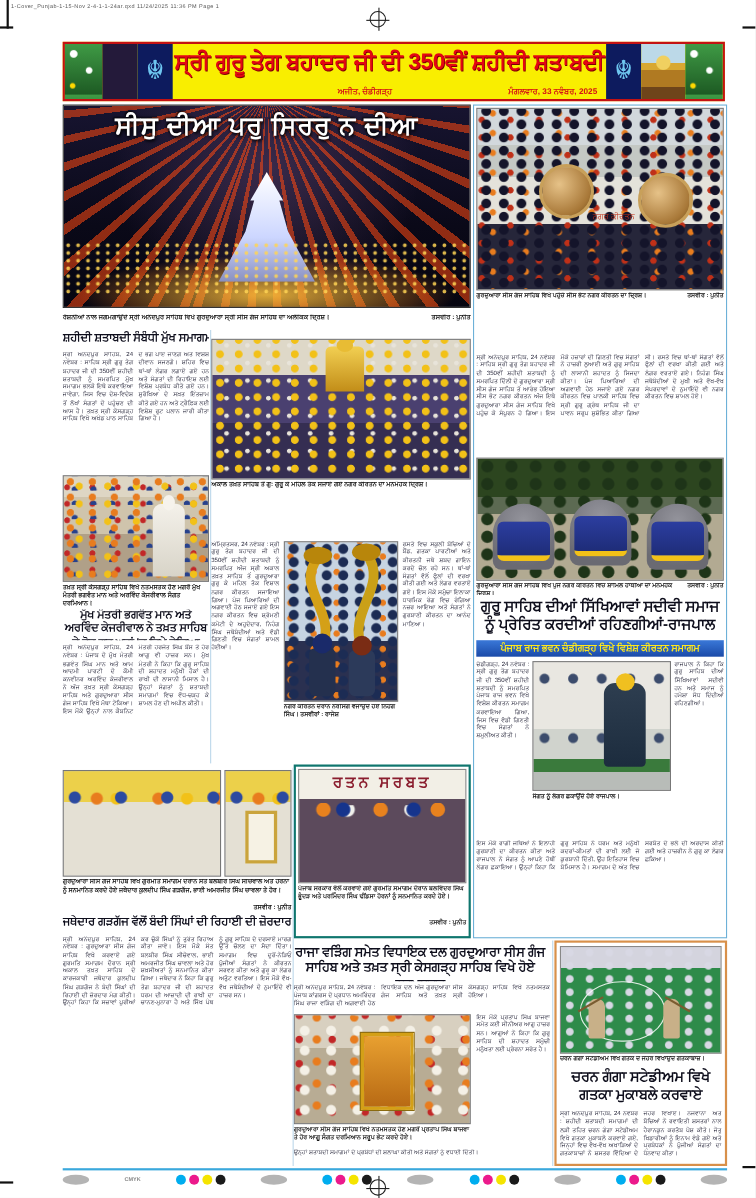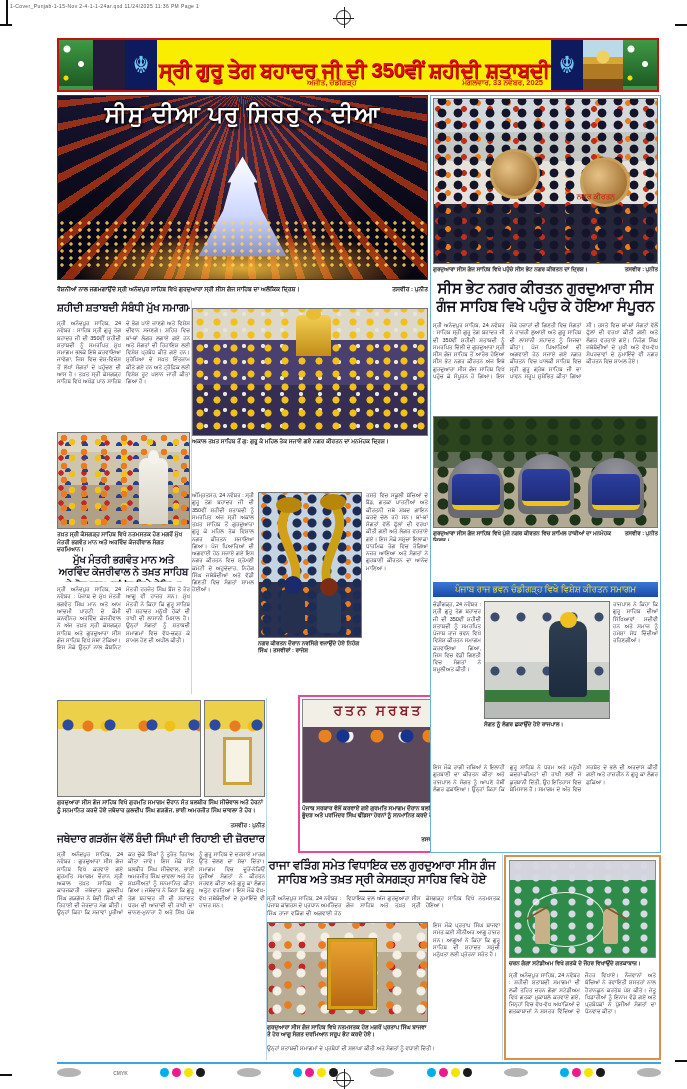--- a/index.html
+++ b/index.html
@@ -41,21 +41,21 @@
       radial-gradient(circle at 50% 30%,#ffd24a 9px,rgba(255,210,74,0) 15px),
       radial-gradient(circle at 50% 42%,#f2c folded 0),
       radial-gradient(circle at 50% 44%,#f6cf9a 5px,#e88a22 11px,#8a3a0a 22px,#241a3a 70%);
       background-color:#241a3a;}
   .art-khanda{width:32px;background:#0d1b5e;display:flex;align-items:center;justify-content:center;
       color:#6ec6f0;font-size:24px;line-height:1;}
   .art-temple{width:40px;background:
       radial-gradient(circle at 50% 34%,#f0d060 6px,transparent 7px),
       linear-gradient(#bcd9e8 0 34%,#d8a832 34% 48%,#b07a22 48% 78%,#6e441a 78% 100%);}
   .banner-center{flex:1;position:relative;text-align:center;}
-  .banner-title{font-size:20.5px;font-weight:bold;color:#e30613;margin-top:18px;letter-spacing:-0.3px;
+  .banner-title{font-size:20.5px;font-weight:bold;color:#e30613;margin-top:5px;letter-spacing:-0.3px;
       text-shadow:.6px .8px 0 #7a0000;white-space:nowrap;}
   .banner-sub{position:absolute;bottom:2px;left:150px;right:8px;display:flex;justify-content:space-between;
       font-size:7.5px;font-weight:bold;color:#d41414;}
 
   
   .ph{position:absolute;overflow:hidden;border:1px solid #777;box-sizing:border-box;background:#ccc;}
 
   .lead-ph{left:0;top:57px;width:371px;height:185px;border:1px solid #333;background:
       radial-gradient(ellipse 62% 26% at 50% 94%,rgba(255,195,60,.85),rgba(255,140,30,.22) 60%,transparent 75%),
       repeating-conic-gradient(from 200deg at 50% -6%,rgba(255,72,16,.55) 0deg 2.2deg,rgba(0,0,0,0) 2.2deg 7deg),
@@ -89,21 +89,21 @@
   .palki::before{content:"";position:absolute;left:28%;top:-7px;width:44%;height:12px;border-radius:50%;background:#e8bc34;}
 
   .ph-float{left:2px;top:2px;width:225px;height:166px;background:
       radial-gradient(circle at 8px 6px,#14142a 4px,transparent 4.8px) 0 104px/16px 12px repeat,
       radial-gradient(circle at 4px 10px,#c03018 2.6px,transparent 3.2px) 0 112px/26px 16px repeat,
       radial-gradient(circle at 14px 4px,#e87c1e 2.6px,transparent 3.2px) 0 108px/30px 18px repeat,
       linear-gradient(#d2d8dc 0 20%,#c4c8c4 20% 38%,#e4e2da 38% 64%,#26263a 64% 100%);}
   .horn{position:absolute;width:44px;height:44px;border-radius:50%;border:3px solid #c8a05a;
       background:radial-gradient(circle at 35% 35%,#e6c288,#a87838 70%,#6e4c1c);}
   .horn.h1{left:56px;top:50px;} .horn.h2{left:146px;top:58px;}
-  .float-label{position:absolute;left:47%;top:57%;font-size:7.5px;font-weight:bold;color:#c03018;white-space:nowrap;margin-left:38px;}
+  .float-label{position:absolute;left:47%;top:57%;font-size:7.5px;font-weight:normal;color:#c03018;white-space:nowrap;}
 
   .ph-eleph{left:2px;top:320px;width:225px;height:112px;background:
       radial-gradient(circle at 9px 7px,#1e3418 5px,transparent 6px) 0 0/22px 16px repeat,
       linear-gradient(#2c451f 0 32%,#5c6a52 32% 46%,#b2aa92 46% 100%);}
   .ele{position:absolute;bottom:8%;width:56px;height:60px;border-radius:28px 28px 8px 8px;
       background:radial-gradient(circle at 50% 26%,#94949c,#6a6a72 78%);}
   .ele::after{content:"";position:absolute;left:8%;top:26%;width:84%;height:52%;border-radius:6px;
       background:linear-gradient(#2c3ea0,#1e2c78);border-bottom:5px solid #f2c118;}
   .ele.e1{left:14px;} .ele.e2{left:84px;bottom:12%;} .ele.e3{left:154px;}
 
@@ -116,22 +116,22 @@
 
   .ph-jath1{left:0;top:662px;width:144px;height:97px;}
   .ph-jath2{left:147px;top:662px;width:61px;height:97px;}
   .jathbg{background:
       radial-gradient(circle at 10px 6px,#2c4aa0 5px,transparent 6px) 0 18px/42px 80px repeat,
       radial-gradient(circle at 30px 9px,#e87c1e 5px,transparent 6px) 0 16px/56px 80px repeat,
       radial-gradient(circle at 48px 5px,#f2c118 5px,transparent 6px) 0 20px/64px 80px repeat,
       linear-gradient(#ecd04a 0 30%,#e4e0d4 30% 100%);}
   .plaque{position:absolute;left:30%;top:38%;width:40%;height:44%;background:#f6f2e4;border:3px solid #caa43c;}
 
-  .ratan{left:210px;top:657px;width:161px;height:158px;border:2px solid #ec4899;background:#fff;
-      padding:2px;box-sizing:border-box;margin-left:31px;}
+  .ratan{left:210px;top:657px;width:161px;height:158px;border:2px solid #0f766e;background:#fff;
+      padding:2px;box-sizing:border-box;}
   .ratan-ph{position:relative;height:104px;overflow:hidden;border:1px solid #888;box-sizing:border-box;background:
       radial-gradient(circle at 16px 6px,#e8821e 6px,transparent 7px) 6px 30px/52px 90px repeat,
       radial-gradient(circle at 40px 8px,#16348c 6px,transparent 7px) 0 28px/64px 90px repeat,
       radial-gradient(circle at 30px 4px,#f0f0ec 6px,transparent 7px) 14px 32px/58px 90px repeat,
       linear-gradient(#f2efe6 0 26%,#5c4a5c 26% 100%);}
   .ratan-bn{position:absolute;top:2px;left:4px;right:4px;text-align:center;font-size:14px;font-weight:bold;
       color:#8a1d2e;letter-spacing:3px;}
   .ratan-cap{position:relative;margin-top:2px;height:40px;}
   .ratan-credit{position:absolute;right:0;bottom:2px;background:#fff;padding-left:3px;}
 
@@ -160,21 +160,21 @@
 
   
   .vsep{position:absolute;width:0;border-left:1px solid #bcd8ea;}
   .hblue{position:absolute;left:0;top:1024px;width:604px;border-top:2px solid #3aa8dc;}
   .rightcol{position:absolute;left:373px;top:57px;width:231px;height:758px;border:1px solid #6db1d8;
       background:#fff;box-sizing:border-box;}
   .gatkabox{position:absolute;left:447px;top:817px;width:157px;height:205px;border:2px solid #d8904a;
       background:#fff;padding:3px;box-sizing:border-box;}
   .subhead{position:absolute;left:2px;top:486px;width:225px;height:15px;display:flex;align-items:center;
       justify-content:center;background:linear-gradient(#3a78d8,#1a4aa8);color:#ffe81a;
-      font-size:9px;font-weight:normal;letter-spacing:-0.2px;}
+      font-size:9px;font-weight:bold;letter-spacing:-0.2px;}
   .redbox{position:absolute;left:26px;top:876px;width:152px;height:38px;background:#e8192c;color:#ffffff;
       font-weight:bold;font-size:9.5px;line-height:1.3;display:flex;align-items:center;justify-content:center;
       text-align:center;padding:2px;box-sizing:border-box;}
 </style>
 </head>
 <body>
 
 <div class="page">
 
   <div class="prepress">1-Cover_Punjab-1-15-Nov 2-4-1-1-24ar.qxd   11/24/2025   11:36 PM   Page 1</div>
@@ -277,48 +277,49 @@
     <div class="rightcol">
       <div class="ph ph-float">
         <div class="horn h1"></div>
         <div class="horn h2"></div>
         <div class="float-label">ਨਗਰ ਕੀਰਤਨ</div>
       </div>
       <div class="abs cap caprow" style="left:2px;top:170px;width:225px;height:11px;font-size:5.6px;">
         <span>ਗੁਰਦੁਆਰਾ ਸੀਸ ਗੰਜ ਸਾਹਿਬ ਵਿਖੇ ਪਹੁੰਚੇ ਸੀਸ ਭੇਟ ਨਗਰ ਕੀਰਤਨ ਦਾ ਦ੍ਰਿਸ਼।</span>
         <span style="white-space:nowrap;">ਤਸਵੀਰ : ਪੁਨੀਤ</span>
       </div>
-      <div class="abs hl" style="left:2px;top:183px;width:225px;height:40px;font-size:15px;">ਸੀਸ ਭੇਟ ਨਗਰ ਕੀਰਤਨ ਗੁਰਦੁਆਰਾ ਸੀਸ ਗੰਜ ਸਾਹਿਬ ਵਿਖੇ ਪਹੁੰਚ ਕੇ ਹੋਇਆ ਸੰਪੂਰਨ</div>
       <div class="abs body-sm cols3" style="left:2px;top:226px;width:225px;height:92px;">ਸ੍ਰੀ ਅਨੰਦਪੁਰ ਸਾਹਿਬ, 24 ਨਵੰਬਰ : ਸਾਹਿਬ ਸ੍ਰੀ ਗੁਰੂ ਤੇਗ ਬਹਾਦਰ ਜੀ ਦੀ 350ਵੀਂ ਸ਼ਹੀਦੀ ਸ਼ਤਾਬਦੀ ਨੂੰ ਸਮਰਪਿਤ ਦਿੱਲੀ ਦੇ ਗੁਰਦੁਆਰਾ ਸ੍ਰੀ ਸੀਸ ਗੰਜ ਸਾਹਿਬ ਤੋਂ ਆਰੰਭ ਹੋਇਆ ਸੀਸ ਭੇਟ ਨਗਰ ਕੀਰਤਨ ਅੱਜ ਇਥੇ ਗੁਰਦੁਆਰਾ ਸੀਸ ਗੰਜ ਸਾਹਿਬ ਵਿਖੇ ਪਹੁੰਚ ਕੇ ਸੰਪੂਰਨ ਹੋ ਗਿਆ। ਇਸ ਮੌਕੇ ਹਜ਼ਾਰਾਂ ਦੀ ਗਿਣਤੀ ਵਿਚ ਸੰਗਤਾਂ ਨੇ ਹਾਜ਼ਰੀ ਲੁਆਈ ਅਤੇ ਗੁਰੂ ਸਾਹਿਬ ਦੀ ਲਾਸਾਨੀ ਸ਼ਹਾਦਤ ਨੂੰ ਸਿਜਦਾ ਕੀਤਾ। ਪੰਜ ਪਿਆਰਿਆਂ ਦੀ ਅਗਵਾਈ ਹੇਠ ਸਜਾਏ ਗਏ ਨਗਰ ਕੀਰਤਨ ਵਿਚ ਪਾਲਕੀ ਸਾਹਿਬ ਵਿਚ ਸ੍ਰੀ ਗੁਰੂ ਗ੍ਰੰਥ ਸਾਹਿਬ ਜੀ ਦਾ ਪਾਵਨ ਸਰੂਪ ਸੁਸ਼ੋਭਿਤ ਕੀਤਾ ਗਿਆ ਸੀ। ਰਸਤੇ ਵਿਚ ਥਾਂ-ਥਾਂ ਸੰਗਤਾਂ ਵੱਲੋਂ ਫੁੱਲਾਂ ਦੀ ਵਰਖਾ ਕੀਤੀ ਗਈ ਅਤੇ ਲੰਗਰ ਵਰਤਾਏ ਗਏ। ਨਿਹੰਗ ਸਿੰਘ ਜਥੇਬੰਦੀਆਂ ਦੇ ਮੁਖੀ ਅਤੇ ਵੱਖ-ਵੱਖ ਸੰਪਰਦਾਵਾਂ ਦੇ ਨੁਮਾਇੰਦੇ ਵੀ ਨਗਰ ਕੀਰਤਨ ਵਿਚ ਸ਼ਾਮਲ ਹੋਏ।</div>
 
       <div class="ph ph-eleph">
         <div class="ele e1"></div>
         <div class="ele e2"></div>
         <div class="ele e3"></div>
       </div>
       <div class="abs cap caprow" style="left:2px;top:434px;width:225px;height:11px;font-size:5.6px;">
         <span>ਗੁਰਦੁਆਰਾ ਸੀਸ ਗੰਜ ਸਾਹਿਬ ਵਿਖੇ ਪੁੱਜੇ ਨਗਰ ਕੀਰਤਨ ਵਿਚ ਸ਼ਾਮਿਲ ਹਾਥੀਆਂ ਦਾ ਮਨਮੋਹਕ ਦ੍ਰਿਸ਼।</span>
         <span style="white-space:nowrap;">ਤਸਵੀਰ : ਪੁਨੀਤ</span>
       </div>
+      <div class="abs hl" style="left:2px;top:447px;width:225px;height:36px;font-size:13.8px;">ਗੁਰੂ ਸਾਹਿਬ ਦੀਆਂ ਸਿੱਖਿਆਵਾਂ ਸਦੀਵੀ ਸਮਾਜ ਨੂੰ ਪ੍ਰੇਰਿਤ ਕਰਦੀਆਂ ਰਹਿਣਗੀਆਂ-ਰਾਜਪਾਲ</div>
       <div class="subhead">ਪੰਜਾਬ ਰਾਜ ਭਵਨ ਚੰਡੀਗੜ੍ਹ ਵਿਖੇ ਵਿਸ਼ੇਸ਼ ਕੀਰਤਨ ਸਮਾਗਮ</div>
       <div class="abs body-sm" style="left:2px;top:505px;width:48px;height:160px;">ਚੰਡੀਗੜ੍ਹ, 24 ਨਵੰਬਰ : ਸ੍ਰੀ ਗੁਰੂ ਤੇਗ ਬਹਾਦਰ ਜੀ ਦੀ 350ਵੀਂ ਸ਼ਹੀਦੀ ਸ਼ਤਾਬਦੀ ਨੂੰ ਸਮਰਪਿਤ ਪੰਜਾਬ ਰਾਜ ਭਵਨ ਵਿਖੇ ਵਿਸ਼ੇਸ਼ ਕੀਰਤਨ ਸਮਾਗਮ ਕਰਵਾਇਆ ਗਿਆ, ਜਿਸ ਵਿਚ ਵੱਡੀ ਗਿਣਤੀ ਵਿਚ ਸੰਗਤਾਂ ਨੇ ਸ਼ਮੂਲੀਅਤ ਕੀਤੀ।</div>
       <div class="ph ph-langar">
         <div class="lg-main"></div>
       </div>
       <div class="abs cap" style="left:53px;top:625px;width:126px;height:11px;font-size:5.6px;">ਸੰਗਤ ਨੂੰ ਲੰਗਰ ਛਕਾਉਂਦੇ ਹੋਏ ਰਾਜਪਾਲ।</div>
       <div class="abs body-sm" style="left:182px;top:505px;width:45px;height:160px;">ਰਾਜਪਾਲ ਨੇ ਕਿਹਾ ਕਿ ਗੁਰੂ ਸਾਹਿਬ ਦੀਆਂ ਸਿੱਖਿਆਵਾਂ ਸਦੀਵੀ ਹਨ ਅਤੇ ਸਮਾਜ ਨੂੰ ਹਮੇਸ਼ਾ ਸੇਧ ਦਿੰਦੀਆਂ ਰਹਿਣਗੀਆਂ।</div>
       <div class="abs body-sm cols3" style="left:2px;top:668px;width:225px;height:86px;">ਇਸ ਮੌਕੇ ਰਾਗੀ ਜਥਿਆਂ ਨੇ ਇਲਾਹੀ ਗੁਰਬਾਣੀ ਦਾ ਕੀਰਤਨ ਕੀਤਾ ਅਤੇ ਰਾਜਪਾਲ ਨੇ ਸੰਗਤ ਨੂੰ ਆਪਣੇ ਹੱਥੀਂ ਲੰਗਰ ਛਕਾਇਆ। ਉਨ੍ਹਾਂ ਕਿਹਾ ਕਿ ਗੁਰੂ ਸਾਹਿਬ ਨੇ ਧਰਮ ਅਤੇ ਮਨੁੱਖੀ ਕਦਰਾਂ-ਕੀਮਤਾਂ ਦੀ ਰਾਖੀ ਲਈ ਜੋ ਕੁਰਬਾਨੀ ਦਿੱਤੀ, ਉਹ ਇਤਿਹਾਸ ਵਿਚ ਬੇਮਿਸਾਲ ਹੈ। ਸਮਾਗਮ ਦੇ ਅੰਤ ਵਿਚ ਸਰਬੱਤ ਦੇ ਭਲੇ ਦੀ ਅਰਦਾਸ ਕੀਤੀ ਗਈ ਅਤੇ ਹਾਜ਼ਰੀਨ ਨੇ ਗੁਰੂ ਕਾ ਲੰਗਰ ਛਕਿਆ।</div>
     </div>
 
     <div class="gatkabox">
       <div class="ph-gatka">
         <div class="fg f1"></div>
         <div class="fg f2"></div>
       </div>
       <div class="cap" style="font-size:5.6px;margin-top:2px;height:9px;overflow:hidden;">ਚਰਨ ਗੰਗਾ ਸਟੇਡੀਅਮ ਵਿਖੇ ਗਤਕੇ ਦੇ ਜੌਹਰ ਵਿਖਾਉਂਦੇ ਗਤਕਾਬਾਜ਼।</div>
+      <div class="hl" style="font-size:13.2px;margin-top:2px;height:36px;">ਚਰਨ ਗੰਗਾ ਸਟੇਡੀਅਮ ਵਿਖੇ ਗਤਕਾ ਮੁਕਾਬਲੇ ਕਰਵਾਏ</div>
       <div class="body-sm cols2" style="margin-top:3px;height:50px;">ਸ੍ਰੀ ਅਨੰਦਪੁਰ ਸਾਹਿਬ, 24 ਨਵੰਬਰ : ਸ਼ਹੀਦੀ ਸ਼ਤਾਬਦੀ ਸਮਾਗਮਾਂ ਦੀ ਲੜੀ ਤਹਿਤ ਚਰਨ ਗੰਗਾ ਸਟੇਡੀਅਮ ਵਿਖੇ ਗਤਕਾ ਮੁਕਾਬਲੇ ਕਰਵਾਏ ਗਏ, ਜਿਨ੍ਹਾਂ ਵਿਚ ਵੱਖ-ਵੱਖ ਅਖਾੜਿਆਂ ਦੇ ਗਤਕਾਬਾਜ਼ਾਂ ਨੇ ਸ਼ਸਤਰ ਵਿੱਦਿਆ ਦੇ ਜੌਹਰ ਵਿਖਾਏ। ਨੌਜਵਾਨਾਂ ਅਤੇ ਬੱਚਿਆਂ ਨੇ ਰਵਾਇਤੀ ਸ਼ਸਤਰਾਂ ਨਾਲ ਹੈਰਾਨਕੁਨ ਕਰਤੱਬ ਪੇਸ਼ ਕੀਤੇ। ਜੇਤੂ ਖਿਡਾਰੀਆਂ ਨੂੰ ਇਨਾਮ ਵੰਡੇ ਗਏ ਅਤੇ ਪ੍ਰਬੰਧਕਾਂ ਨੇ ਪੁੱਜੀਆਂ ਸੰਗਤਾਂ ਦਾ ਧੰਨਵਾਦ ਕੀਤਾ।</div>
     </div>
 
     <div class="vsep" style="left:134px;top:262px;height:394px;"></div>
     <div class="vsep" style="left:208.5px;top:660px;height:362px;"></div>
     <div class="vsep" style="left:445px;top:817px;height:205px;"></div>
     <div class="hblue"></div>
   </div>
 
   <div class="marksrow">

